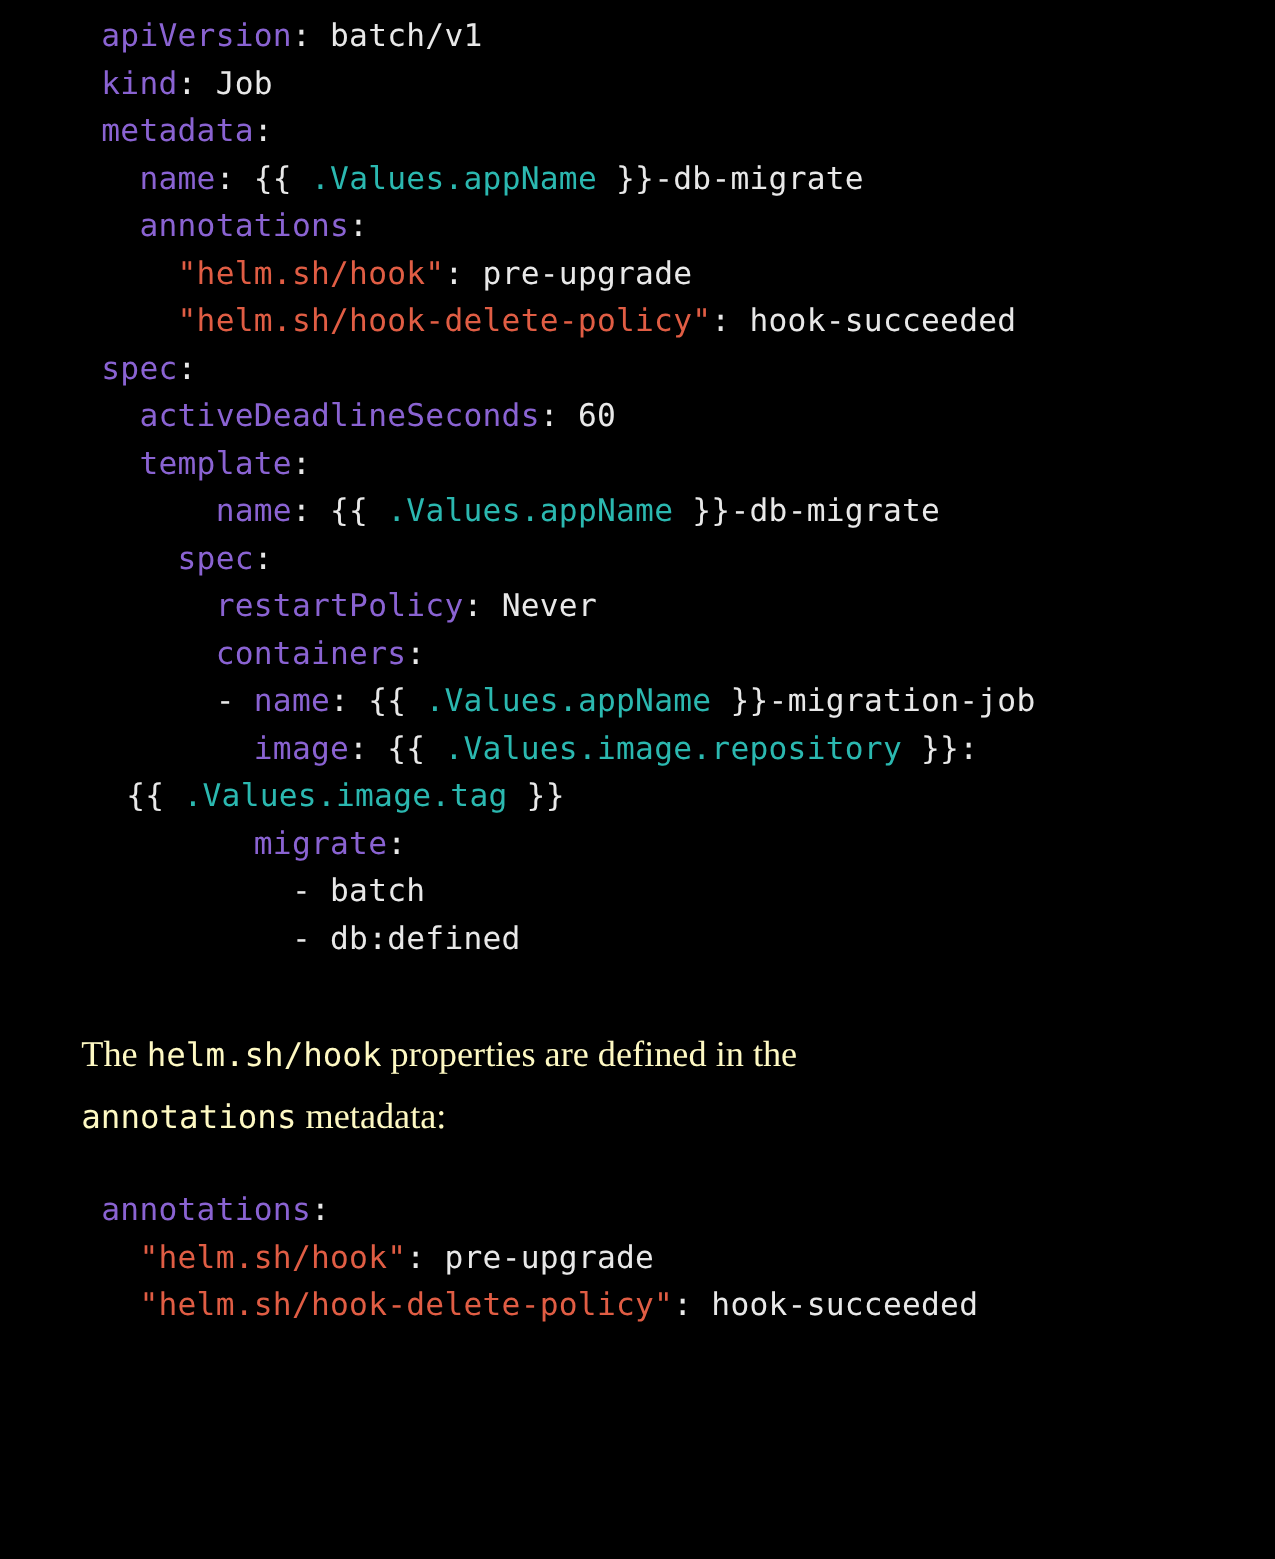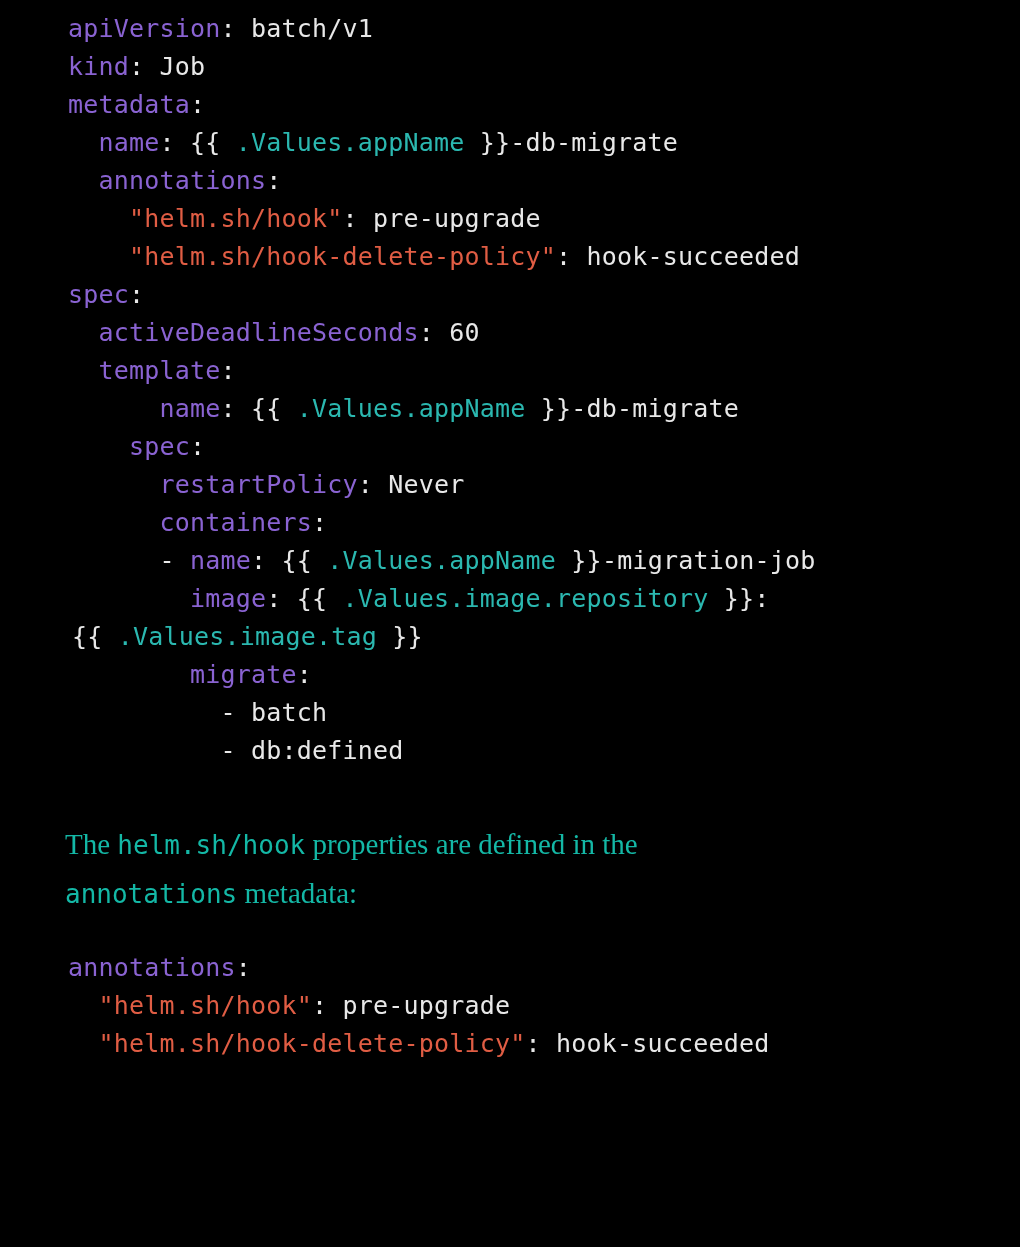--- a/index.html
+++ b/index.html
@@ -13,39 +13,40 @@
     overflow: hidden;
   }
   .code-block {
     font-family: 'Menlo', 'Consolas', 'DejaVu Sans Mono', monospace;
     font-size: 25px;
     line-height: 1.52;
     white-space: pre;
     padding-left: 68px;
     font-weight: 500;
     letter-spacing: 0.2px;
+    margin-left: 13px;
   }
   .prose {
     font-family: Georgia, 'Times New Roman', serif;
     font-size: 29px;
     line-height: 1.7;
     padding: 50px 65px 30px 65px;
-    color: #14b8a6;
+    color: #fef9c3;
   }
   .prose-code {
     font-family: 'Menlo', 'Consolas', 'DejaVu Sans Mono', monospace;
     font-size: 26px;
   }
   .k  { color: #8a63d2; }      
   .s  { color: #e05d44; }      
   .v  { color: #e8e8e8; }      
   .t  { color: #2bb8b0; }      
   .p  { color: #e8e8e8; }      
   .wrap-line {
-    padding-left: 72px;
+    padding-left: 101px;
     font-family: 'Menlo', 'Consolas', 'DejaVu Sans Mono', monospace;
     font-size: 25px;
     line-height: 1.52;
     font-weight: 500;
     letter-spacing: 0.2px;
   }
 </style>
 </head>
 <body>
 

